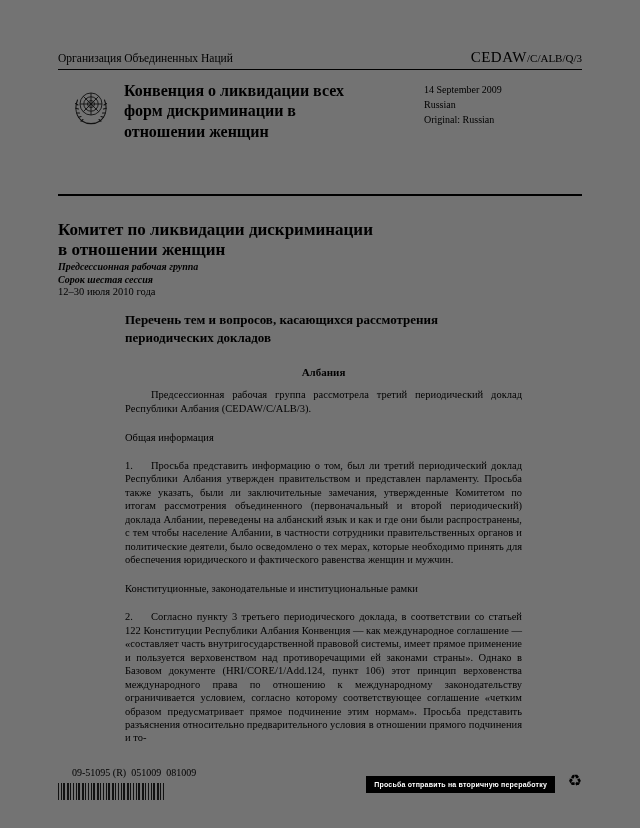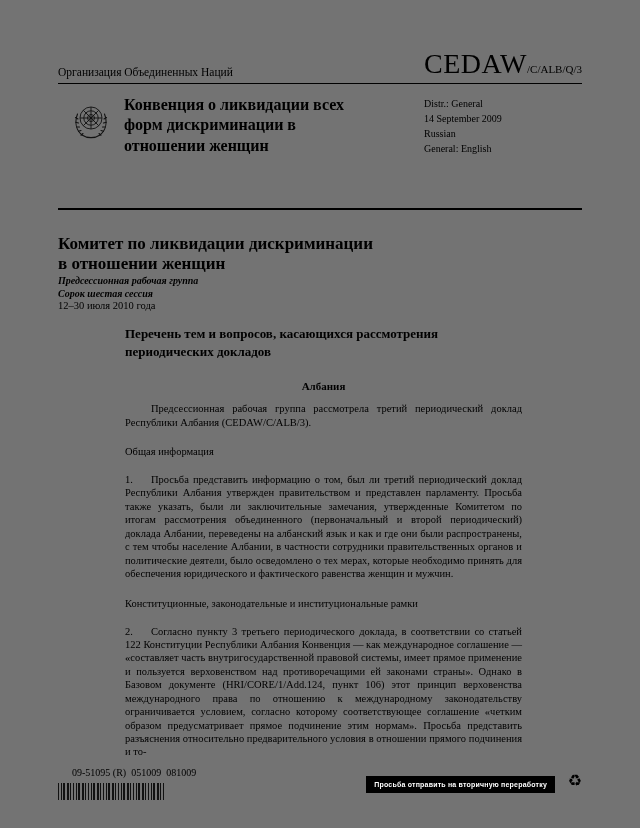--- a/index.html
+++ b/index.html
@@ -11,21 +11,21 @@
     box-sizing:border-box;
     padding:48px 58px 0 58px;
     font-family:"Liberation Serif", serif;
     color:#000;
     overflow:hidden;
   }
   
   .masthead{display:flex;justify-content:space-between;align-items:flex-end;}
   .org-name{font-size:11.5px;padding-bottom:2px;}
   .doc-symbol{white-space:nowrap;}
-  .symbol-main{font-size:28px;letter-spacing:.5px;text-align:center;}
+  .symbol-main{font-size:15px;letter-spacing:.5px;text-align:center;}
   .symbol-suffix{font-size:11px;}
   .rule-thin{border-top:1px solid #000;margin-top:3px;}
   
   .header-main{display:flex;margin-top:7px;}
   .emblem-wrap{width:66px;flex:0 0 66px;padding-top:8px;text-align:center;}
   .doc-title{
     width:228px;flex:0 0 228px;
     font-weight:bold;font-size:16px;line-height:1.27;
     padding-top:4px;
   }
@@ -91,24 +91,23 @@
           <path d="M9.5,15 C6.5,23 8,31 14,36"></path>
           <path d="M36.5,15 C39.5,23 38,31 32,36"></path>
           <path d="M14,36 C19,39.5 27,39.5 32,36"></path>
           <path d="M10,20 l-2.5,-1.5 M10.5,24 l-2.8,-0.8 M11.5,28 l-2.8,0 M13,31.5 l-2.5,0.8 M15,34.5 l-2,1.6"></path>
           <path d="M36,20 l2.5,-1.5 M35.5,24 l2.8,-0.8 M34.5,28 l2.8,0 M33,31.5 l2.5,0.8 M31,34.5 l2,1.6"></path>
         </g>
       </svg>
     </div>
     <div class="doc-title">Конвенция о ликвидации всех форм дискриминации в отношении женщин</div>
     <div class="distr-block">
-      <div>Distr.: General</div>
       <div>14 September 2009</div>
       <div>Russian</div>
-      <div>General: English</div>
+      <div>Original: Russian</div>
     </div>
   </div>
   <div class="rule-thick"></div>
 
   <div class="committee">
     <div class="c-big">Комитет по ликвидации дискриминации</div>
     <div class="c-big">в отношении женщин</div>
     <div class="c-small">Предсессионная рабочая группа</div>
     <div class="c-small">Сорок шестая сессия</div>
     <div class="c-date">12–30 июля 2010 года</div>

